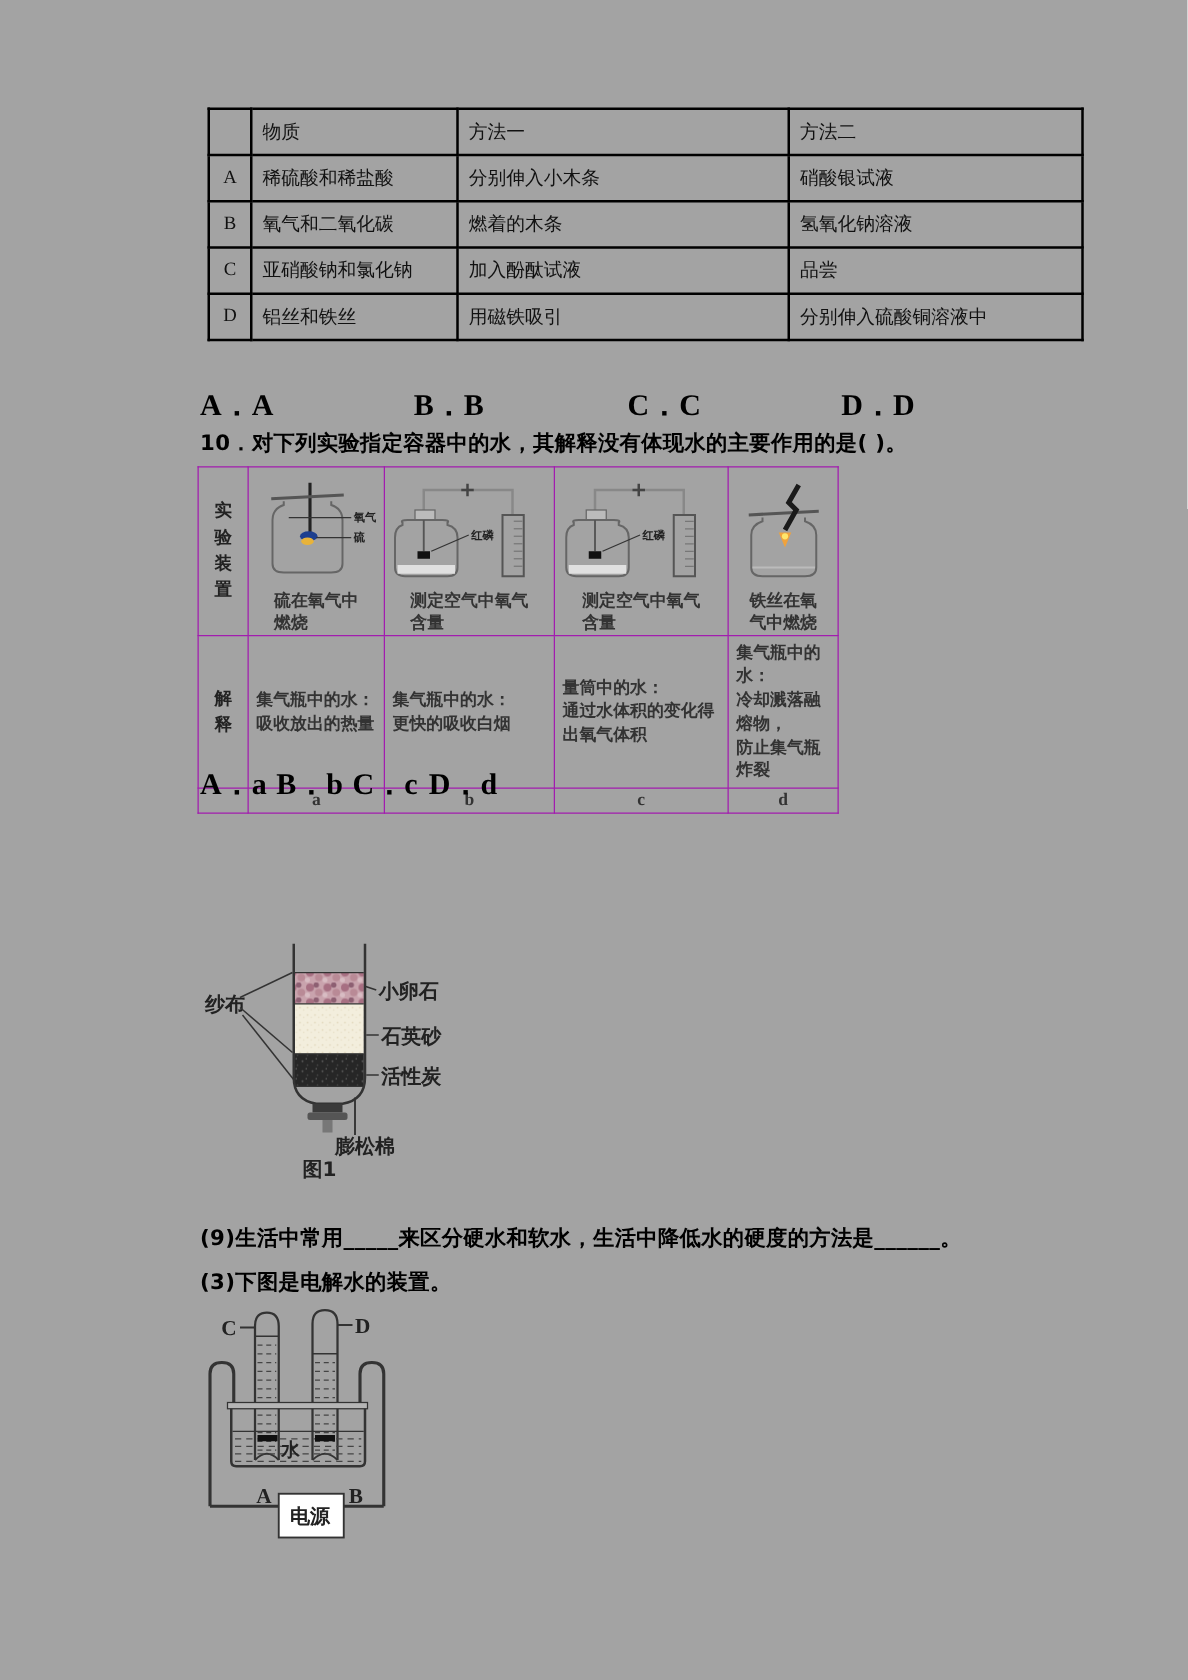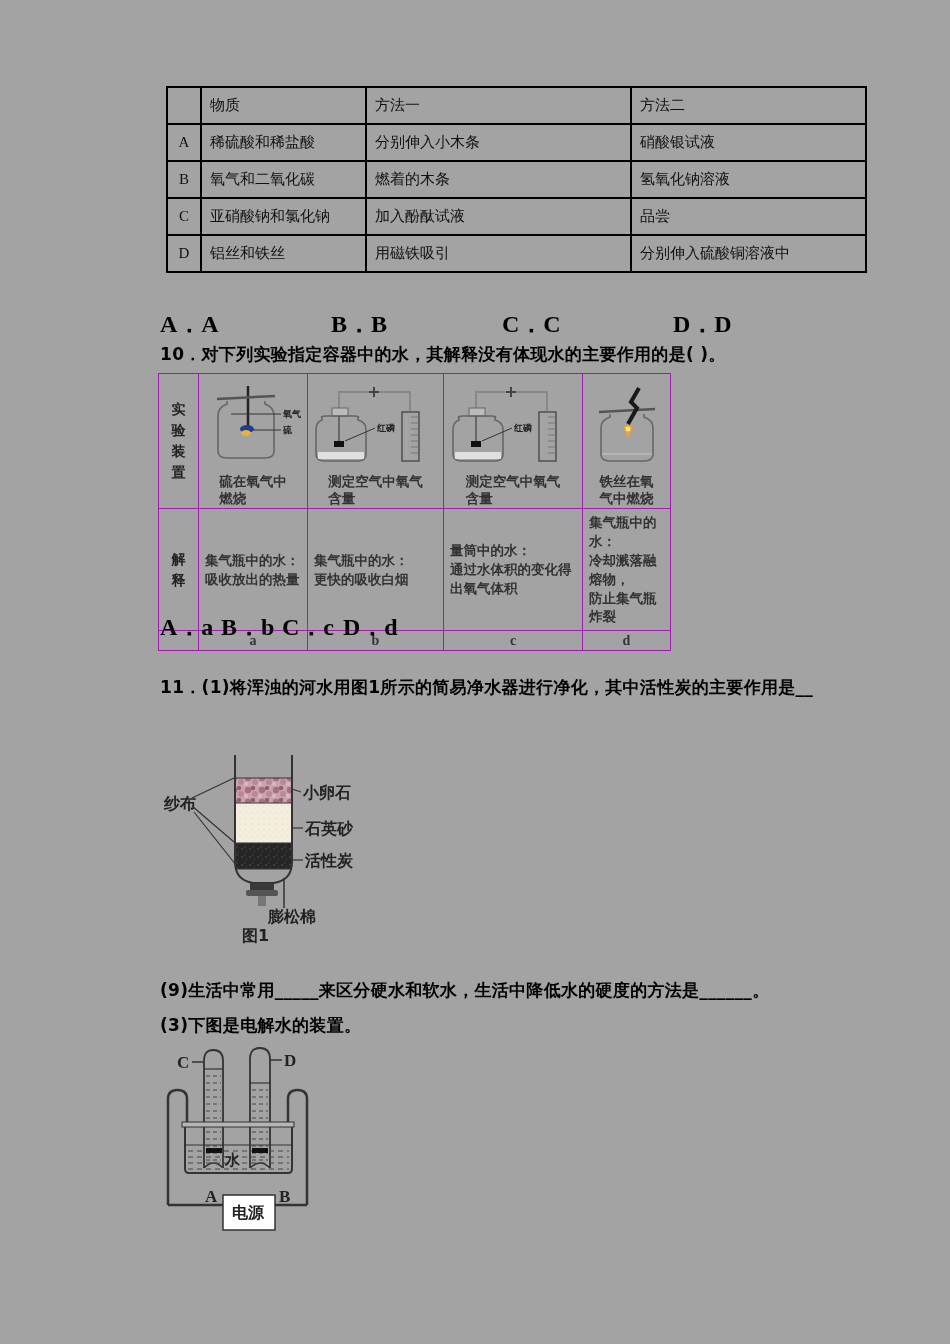--- a/index.html
+++ b/index.html
@@ -216,21 +216,20 @@
     </table>
 
   <div class="optrow opts10" style="top:611px">
     <span>A．a</span>
     <span>B．b</span>
     <span>C．c</span>
     <span>D．d</span>
   </div>
 
 
-  <div class="qtext" style="top:676px">11．(1)将浑浊的河水用图1所示的简易净水器进行净化，其中活性炭的主要作用是__</div>
 
   <svg class="diagram" style="left:160px;top:750px" width="220" height="200" viewBox="0 0 220 200">
     <defs>
       <pattern id="peb" width="14" height="12" patternUnits="userSpaceOnUse">
         <rect width="14" height="12" fill="#c9a3ad"></rect>
         <circle cx="4" cy="4" r="3.2" fill="#a76f82"></circle>
         <circle cx="11" cy="8" r="3" fill="#b98a96"></circle>
         <circle cx="9" cy="2" r="2.2" fill="#8d5f72"></circle>
         <circle cx="2" cy="10" r="2" fill="#d8bcc3"></circle>
       </pattern>

